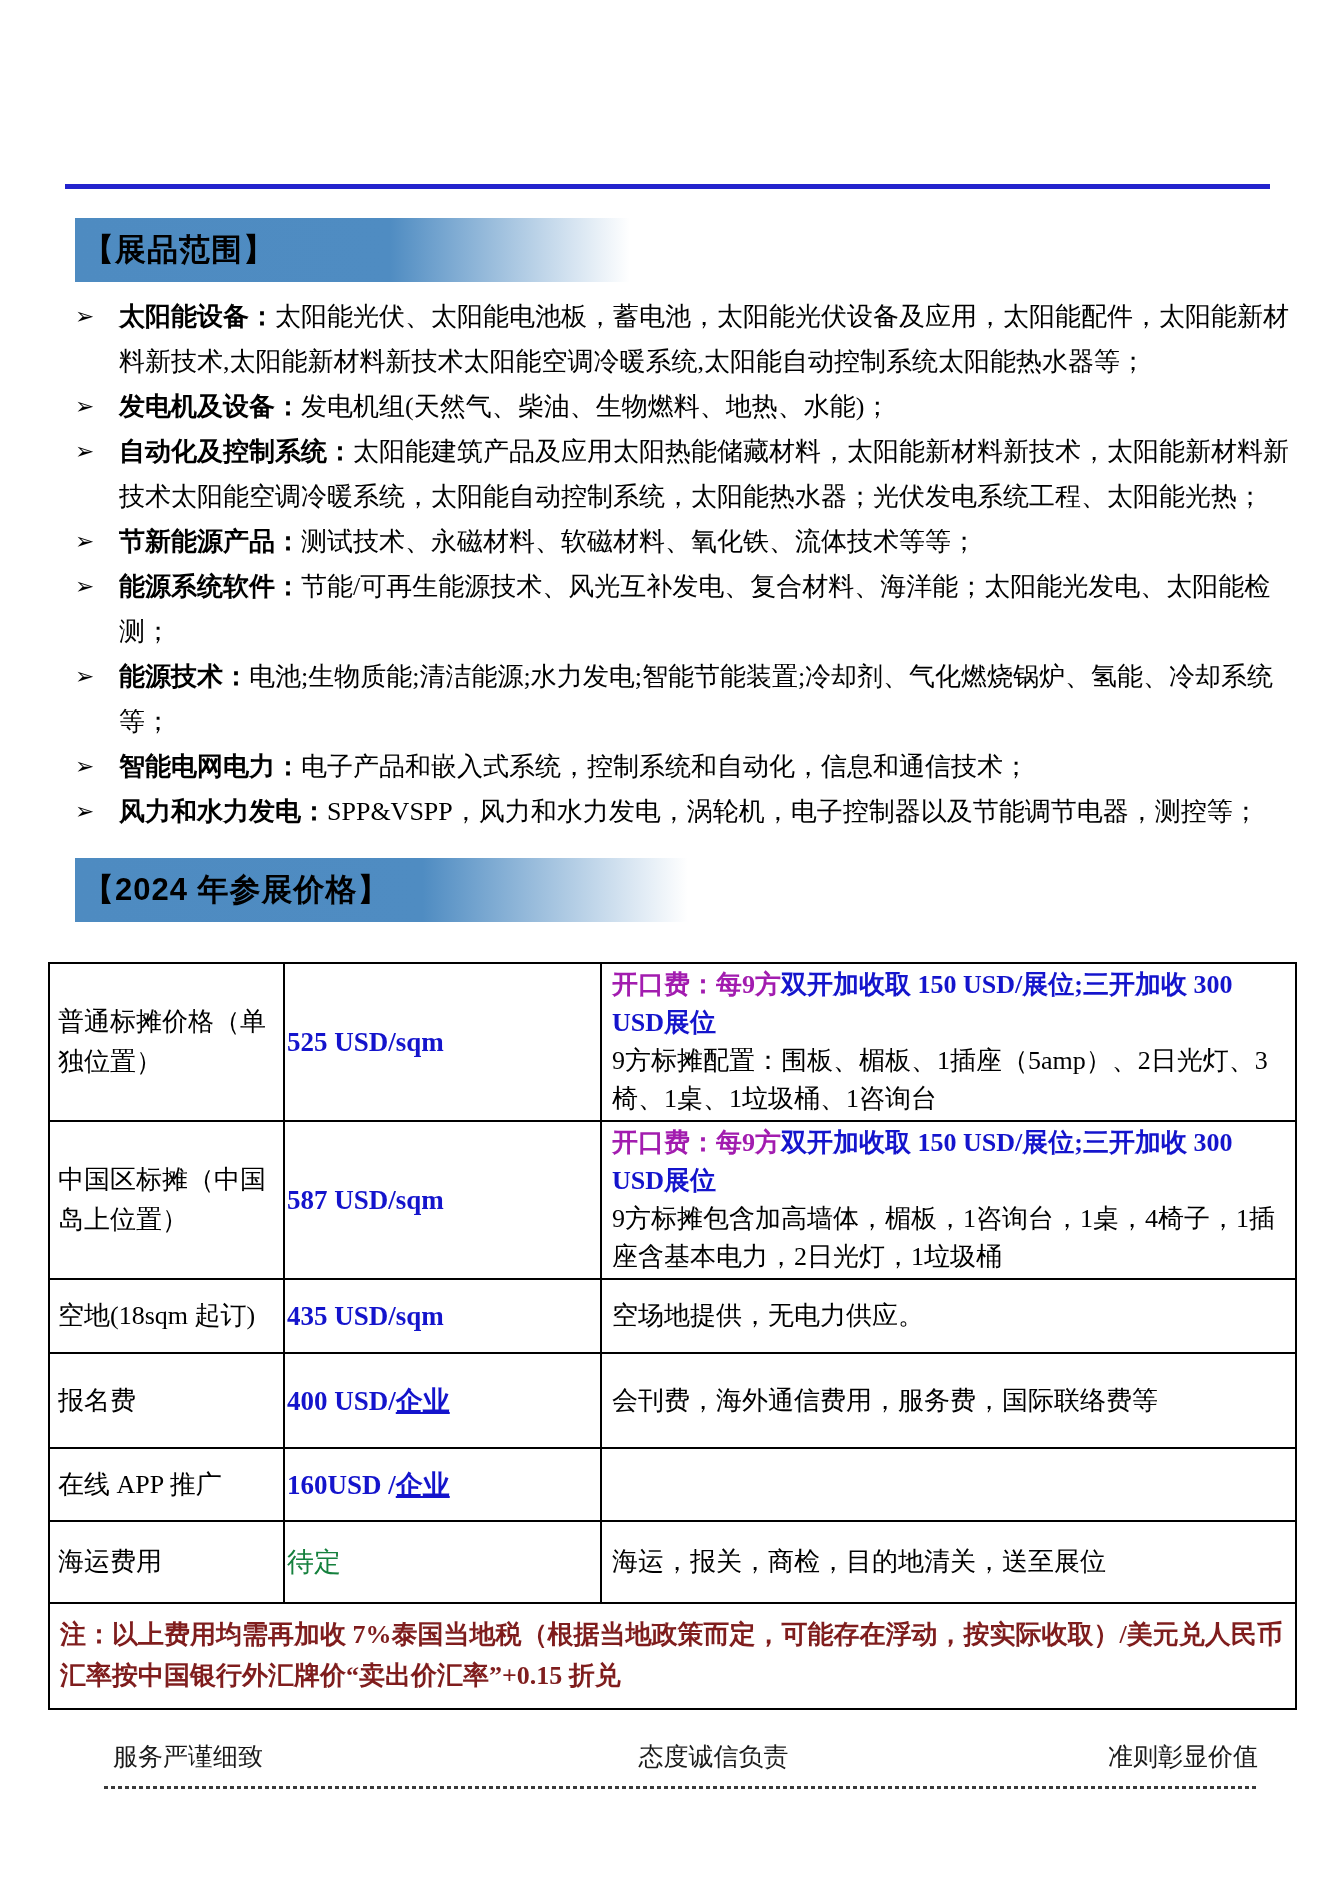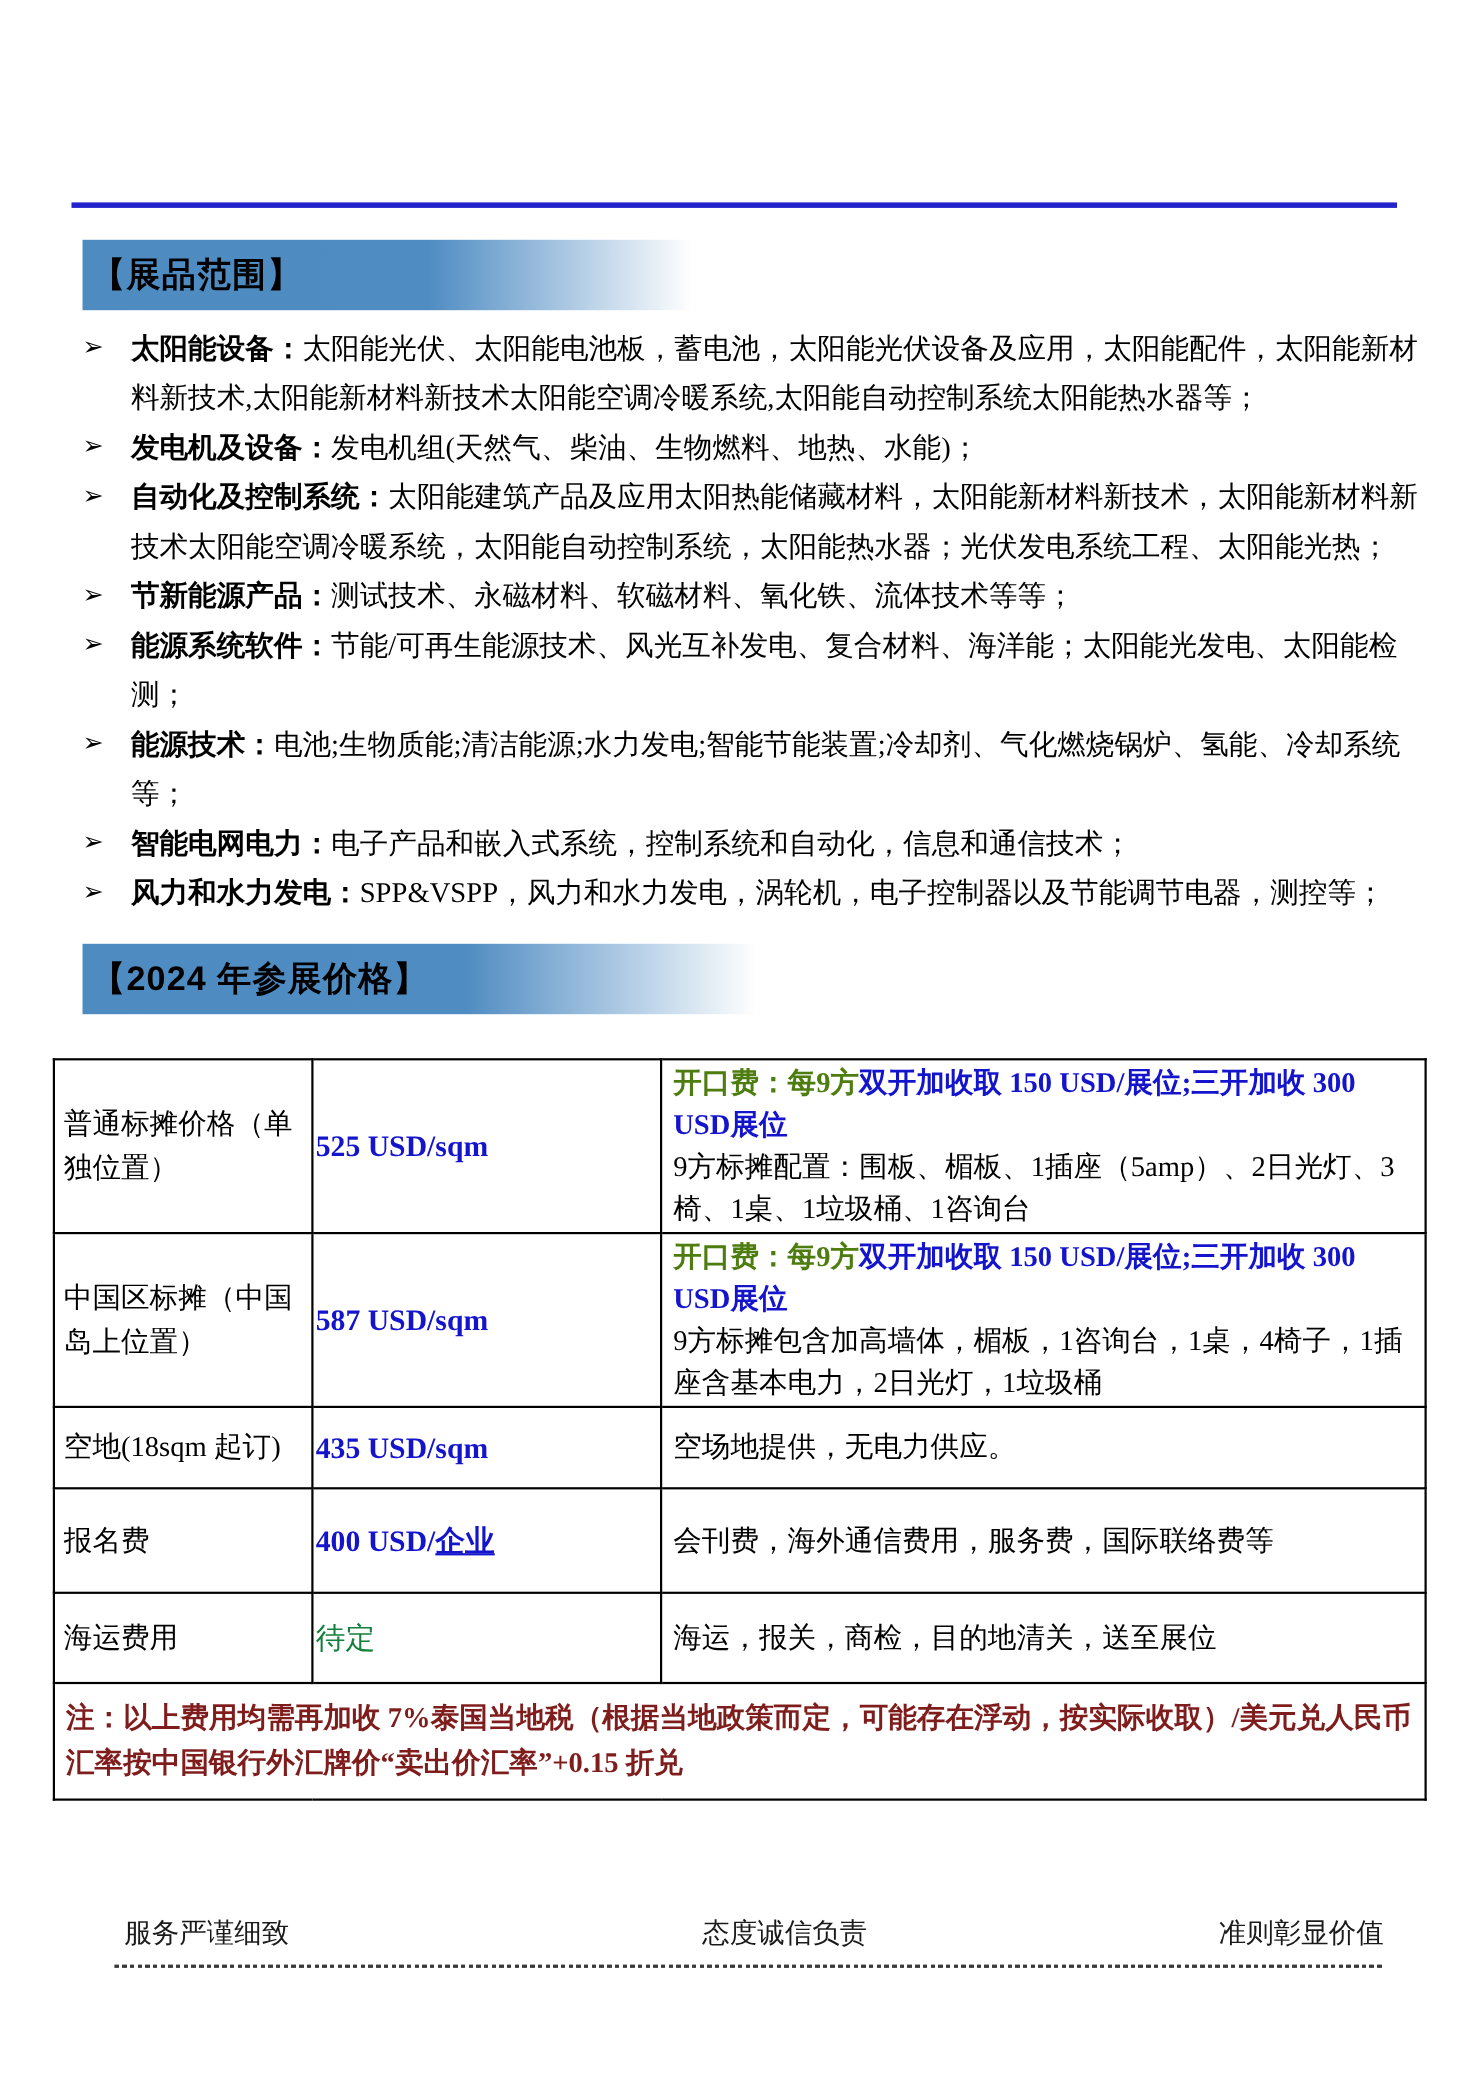--- a/index.html
+++ b/index.html
@@ -30,21 +30,21 @@
   
   .price-table{
     position:absolute;left:48px;top:962px;width:1247px;
     border-collapse:collapse;table-layout:fixed;font-size:26px;
   }
   .price-table td{border:2px solid #000;overflow:hidden;}
   td.c-name{padding:4px 4px 4px 8px;vertical-align:middle;line-height:40px;}
   td.c-price{text-align:left;vertical-align:middle;color:#1414cc;font-weight:bold;font-size:27px;padding:2px;}
   td.c-price.black{color:#15803d;font-weight:normal;}
   td.c-desc{padding:2px 6px 2px 10px;vertical-align:middle;line-height:38px;}
-  .fee-black{font-weight:bold;color:#4d7c0f;}
+  .fee-black{font-weight:bold;color:#a21caf;}
   .fee-blue{font-weight:bold;color:#1414cc;}
   .u{text-decoration:underline;}
   tr.r1{height:146px;} tr.r2{height:154px;} tr.r3{height:74px;}
   tr.r4{height:95px;} tr.r5{height:73px;} tr.r6{height:82px;}
   td.note-cell{
     padding:6px 8px 8px 10px;color:#7f1d1d;font-weight:bold;line-height:41px;height:90px;vertical-align:middle;
   }
   
   .footer-line{position:absolute;left:48px;top:1740px;width:1212px;display:flex;font-size:25px;color:#1a1a1a;}
   .footer-line .slog-left{margin-left:65px;}
@@ -115,20 +115,25 @@
     <tr class="r3">
       <td class="c-name">空地(18sqm 起订)</td>
       <td class="c-price">435 USD/sqm</td>
       <td class="c-desc">空场地提供，无电力供应。</td>
     </tr>
     <tr class="r4">
       <td class="c-name">报名费</td>
       <td class="c-price"><span>400 USD/</span><span class="u">企业</span></td>
       <td class="c-desc">会刊费，海外通信费用，服务费，国际联络费等</td>
     </tr>
+    <tr class="r5">
+      <td class="c-name">在线 APP 推广</td>
+      <td class="c-price"><span>160USD /</span><span class="u">企业</span></td>
+      <td class="c-desc"></td>
+    </tr>
     <tr class="r6">
       <td class="c-name">海运费用</td>
       <td class="c-price black">待定</td>
       <td class="c-desc">海运，报关，商检，目的地清关，送至展位</td>
     </tr>
     <tr>
       <td class="note-cell" colspan="3">注：以上费用均需再加收 7%泰国当地税（根据当地政策而定，可能存在浮动，按实际收取）/美元兑人民币汇率按中国银行外汇牌价“卖出价汇率”+0.15 折兑</td>
     </tr>
   </tbody>
 </table>

